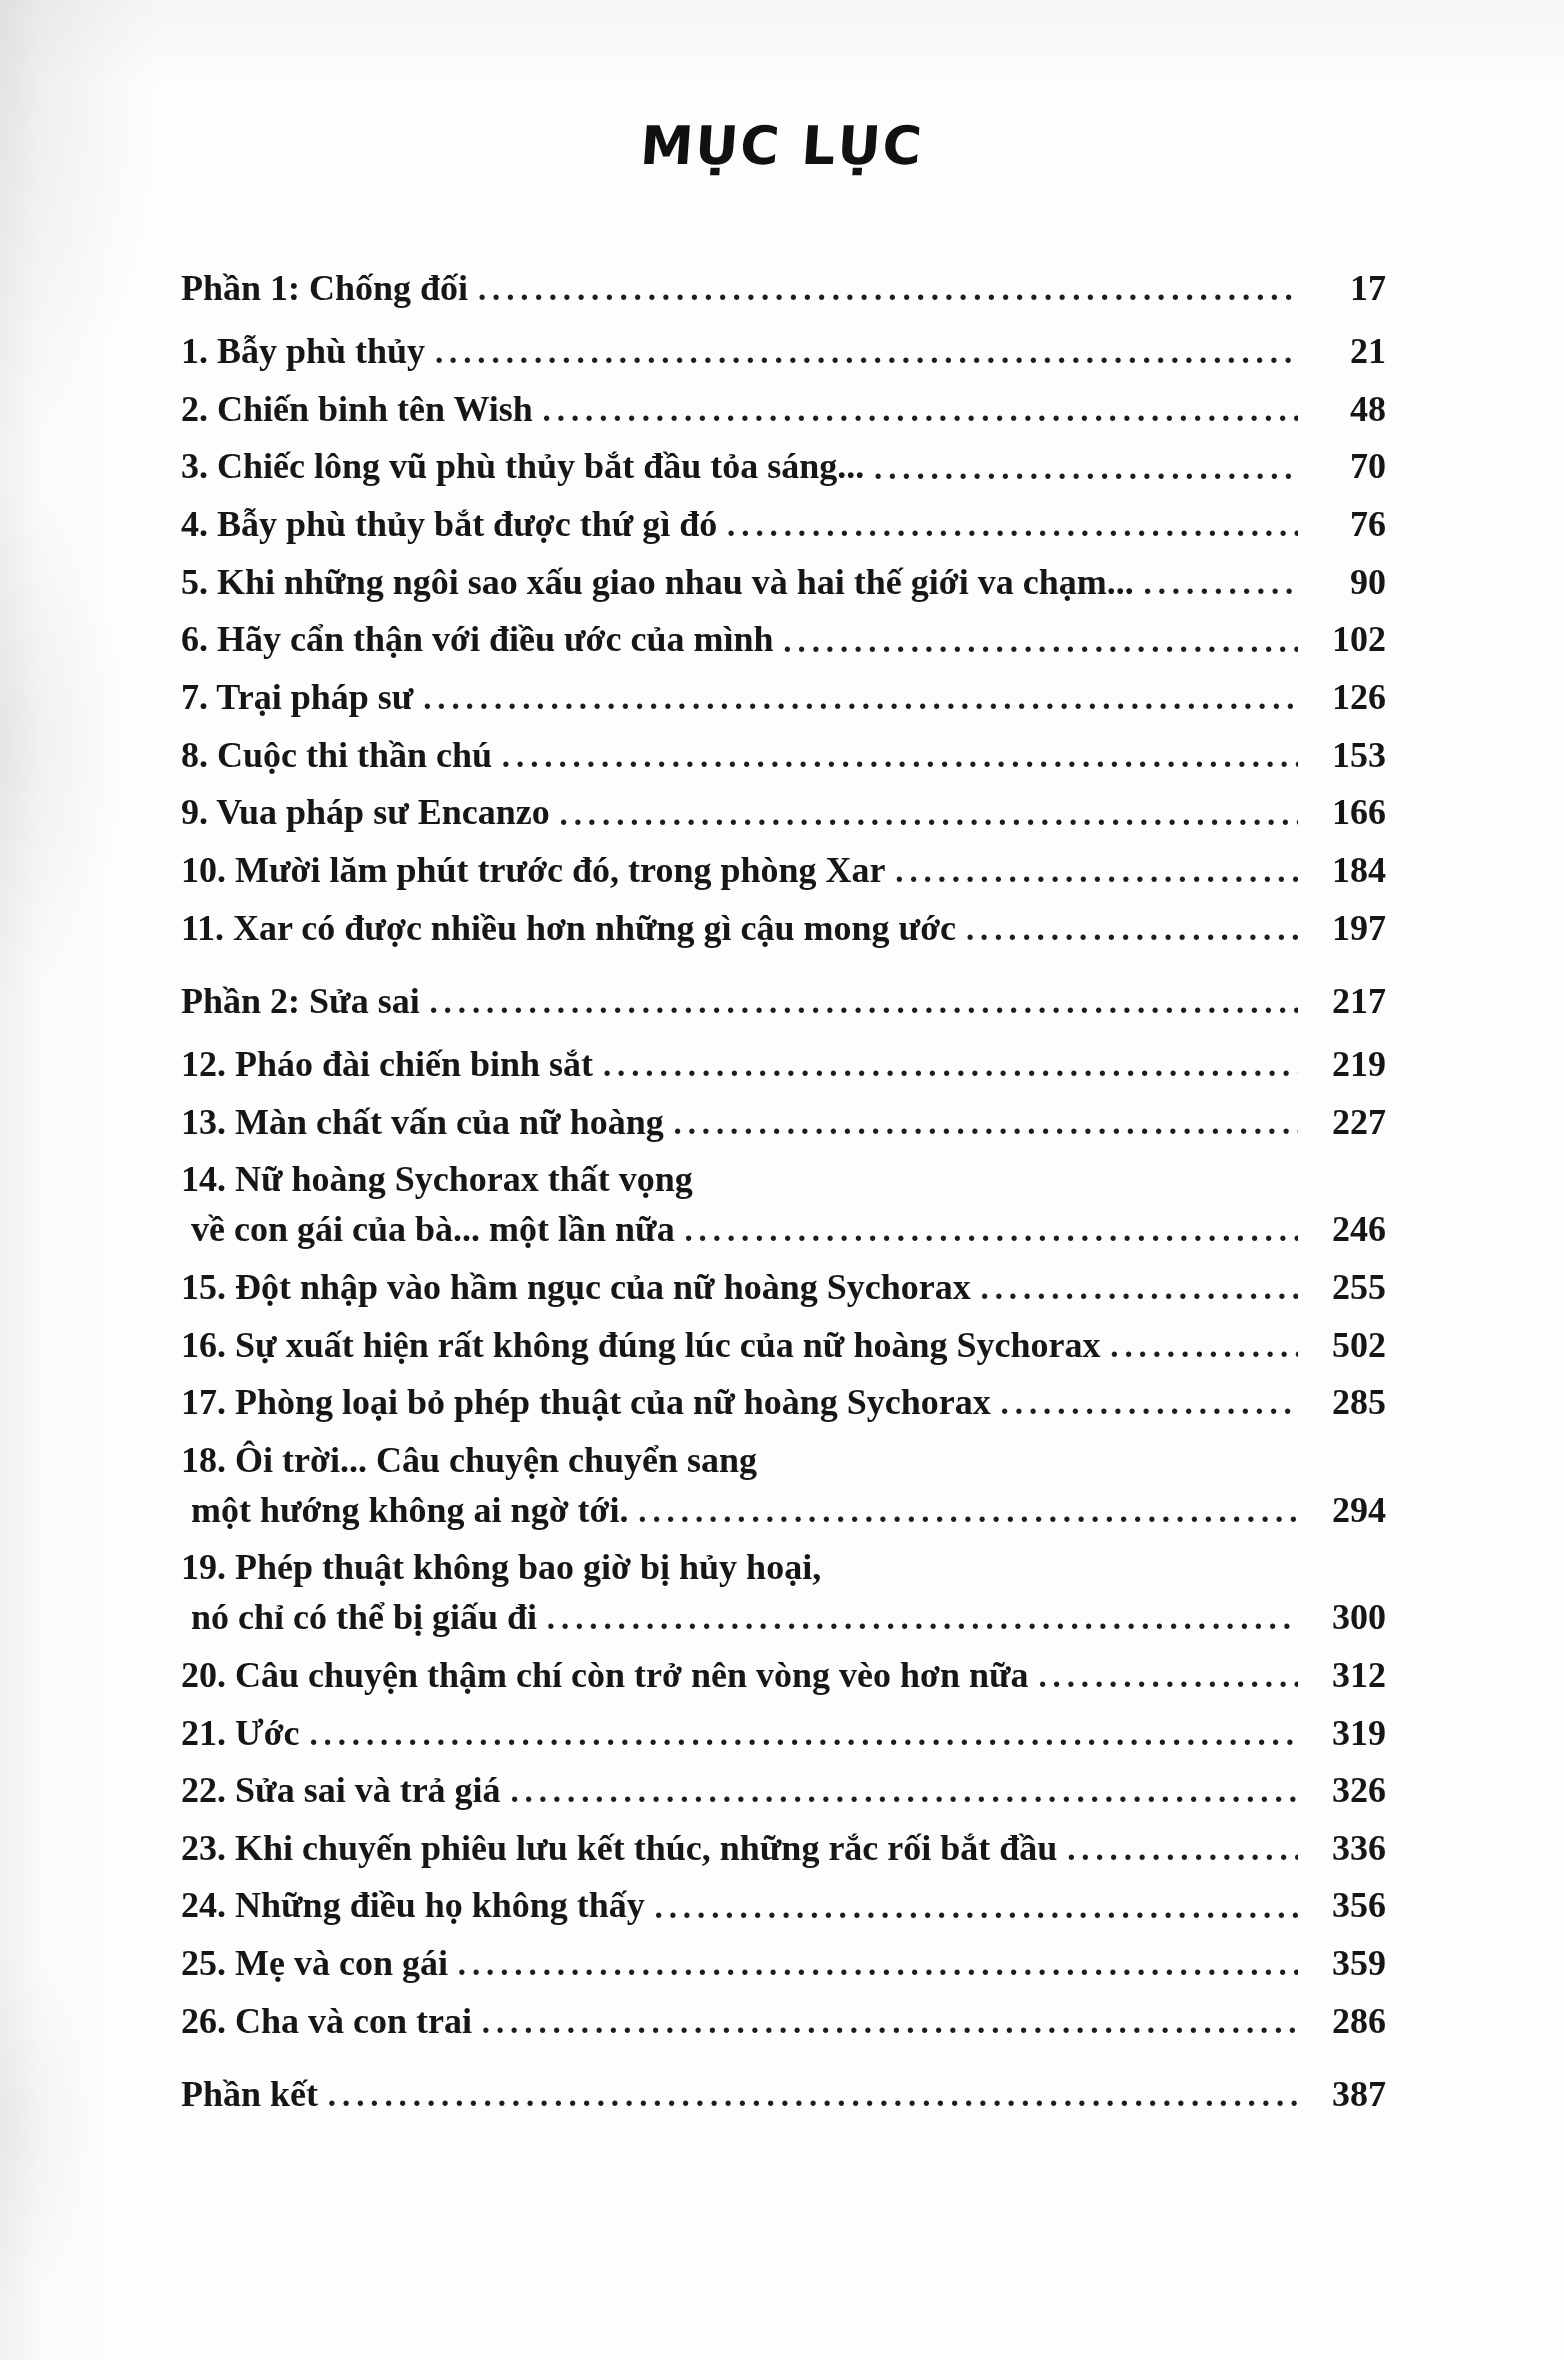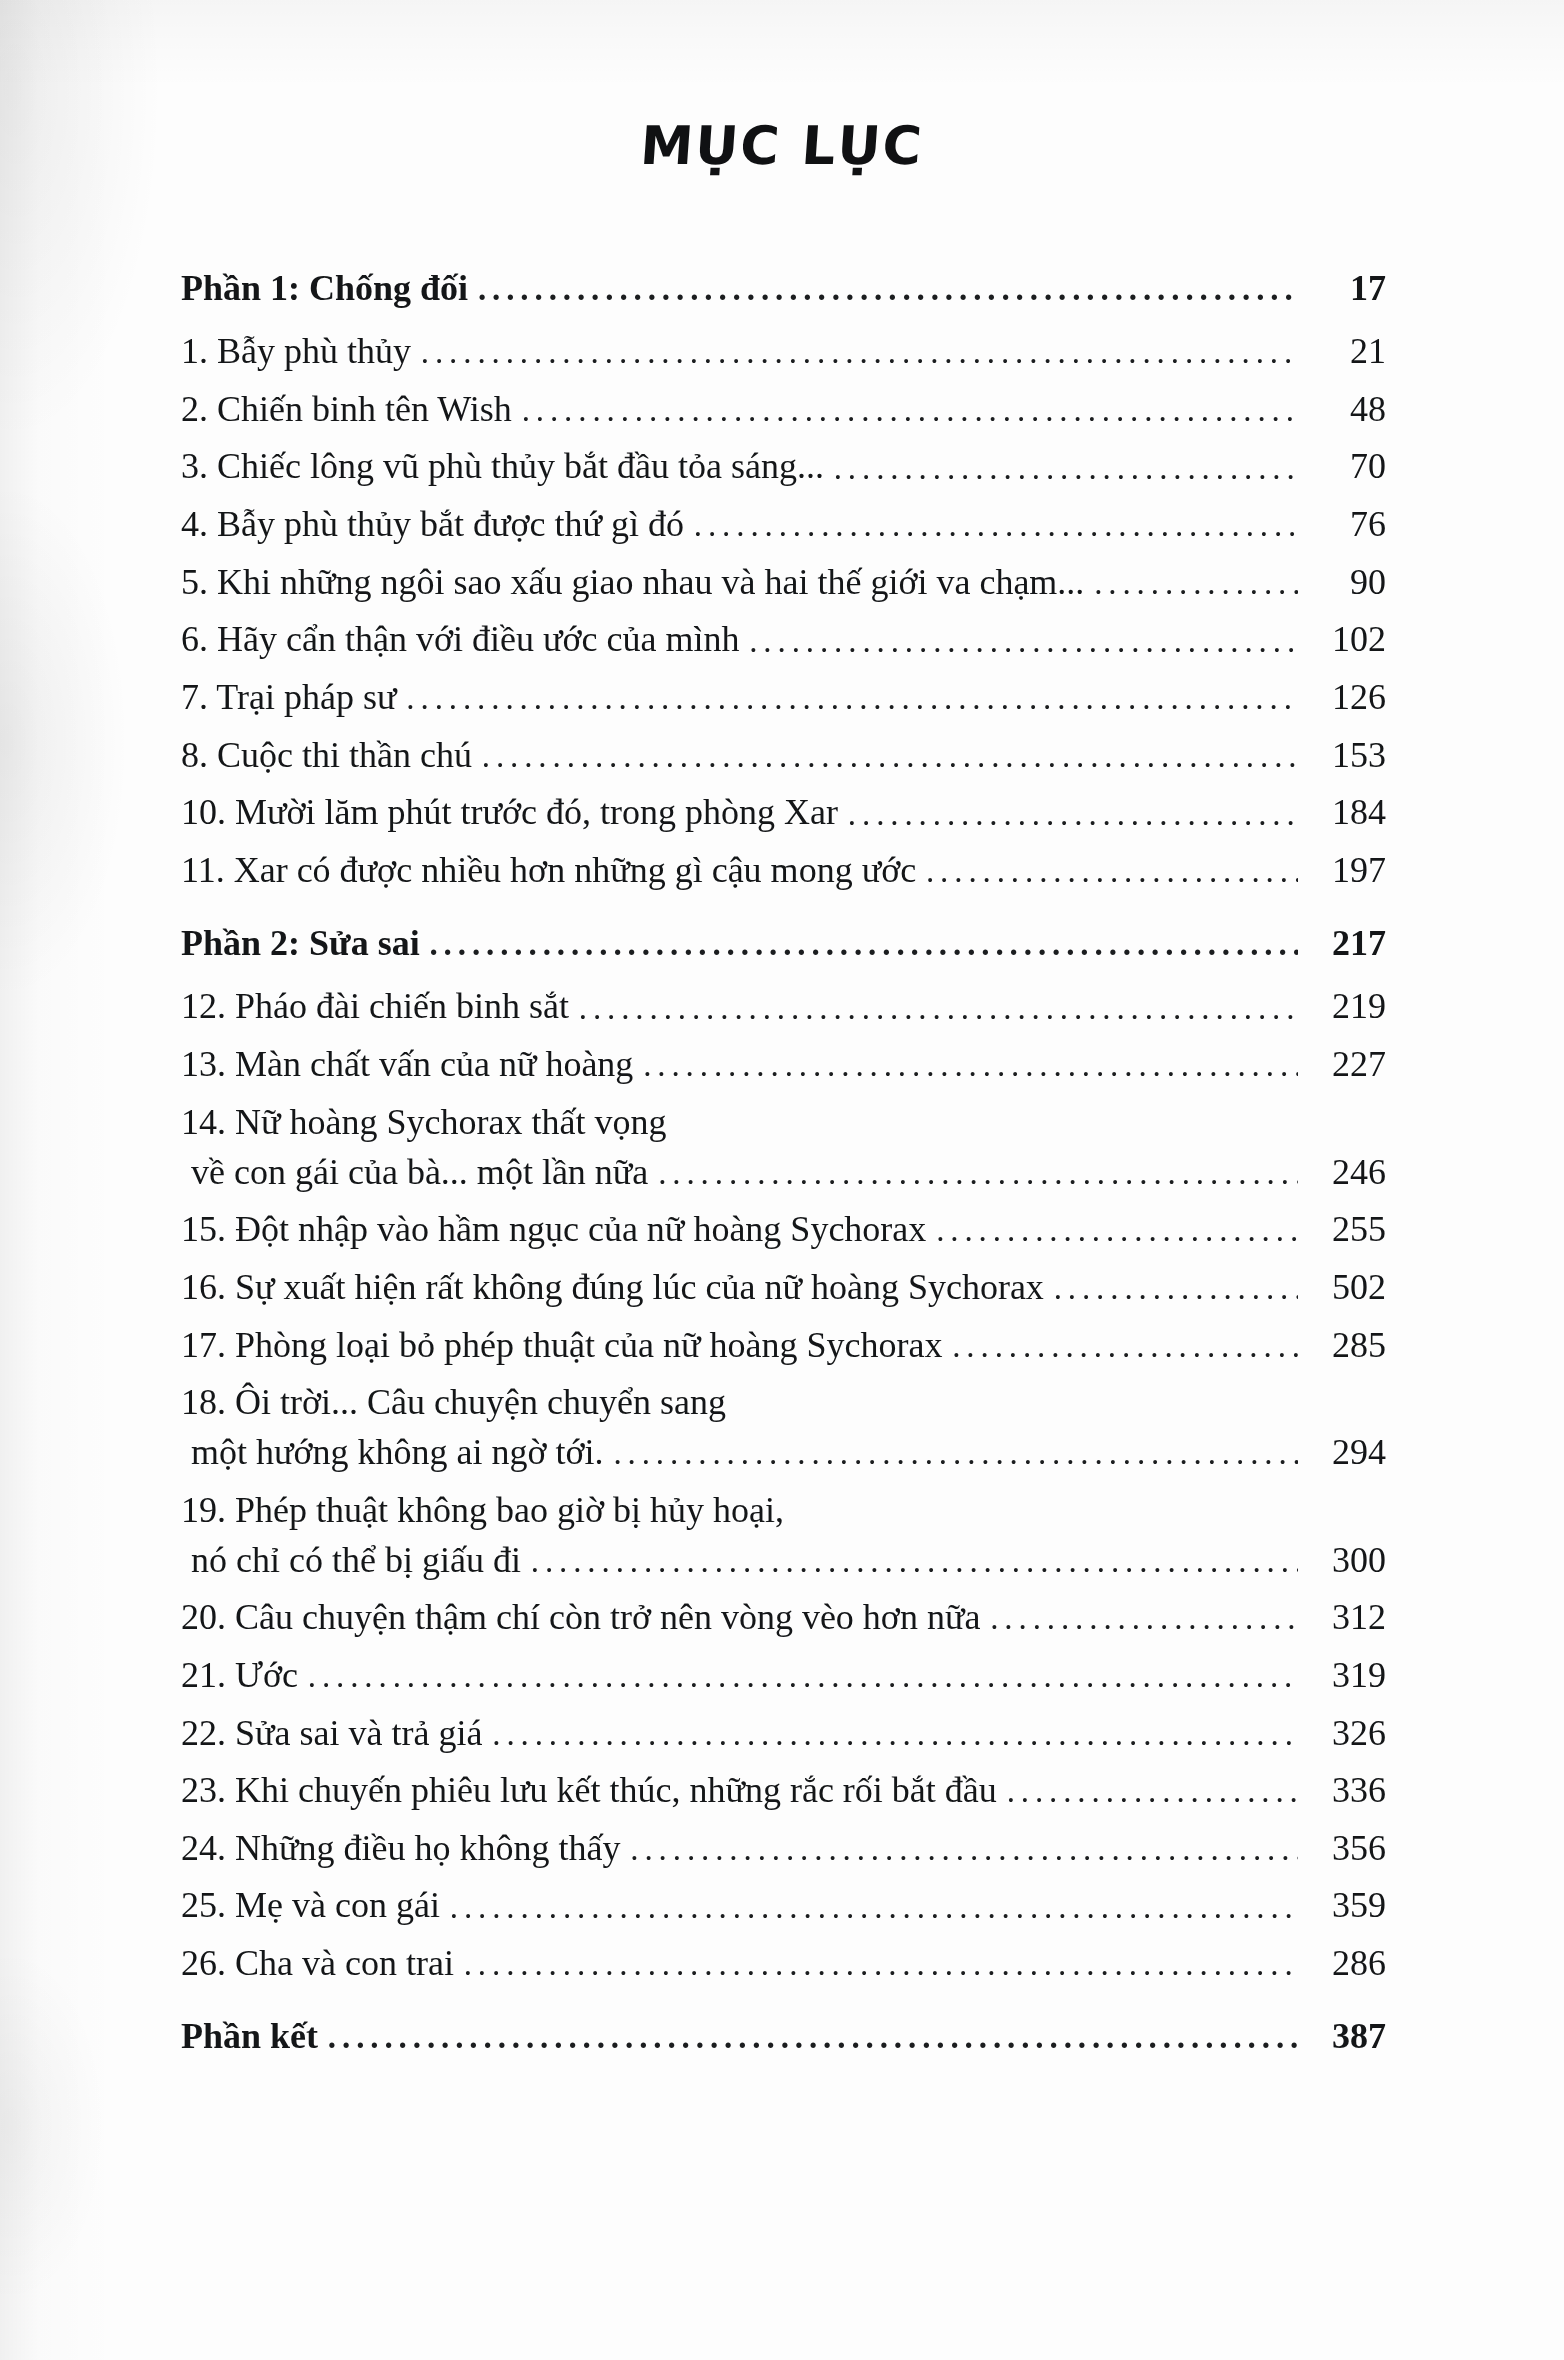--- a/index.html
+++ b/index.html
@@ -58,20 +58,21 @@
     width: 1205px;
   }
 
   .entry {
     display: flex;
     align-items: flex-end;
     font-size: 36px;
     line-height: 1.06;
     margin-bottom: 19.5px;
     color: #141618;
+    font-weight: bold;
   }
   .entry.part {
     font-weight: 700;
     margin-bottom: 25px;
     justify-content: flex-end;
   }
   .entry.gap-before { margin-top: 35px; }
   .entry.wrap-line {
     margin-top: -7.8px;
     margin-bottom: 19.5px;
@@ -158,20 +159,25 @@
         <span class="label">7. Trại pháp sư</span>
         <span class="leader"></span>
         <span class="page-num">126</span>
       </div>
       <div class="entry">
         <span class="label">8. Cuộc thi thần chú</span>
         <span class="leader"></span>
         <span class="page-num">153</span>
       </div>
       <div class="entry">
+        <span class="label">9. Vua pháp sư Encanzo</span>
+        <span class="leader"></span>
+        <span class="page-num">166</span>
+      </div>
+      <div class="entry">
         <span class="label">10. Mười lăm phút trước đó, trong phòng Xar</span>
         <span class="leader"></span>
         <span class="page-num">184</span>
       </div>
       <div class="entry">
         <span class="label">11. Xar có được nhiều hơn những gì cậu mong ước</span>
         <span class="leader"></span>
         <span class="page-num">197</span>
       </div>
       <div class="entry part gap-before">

